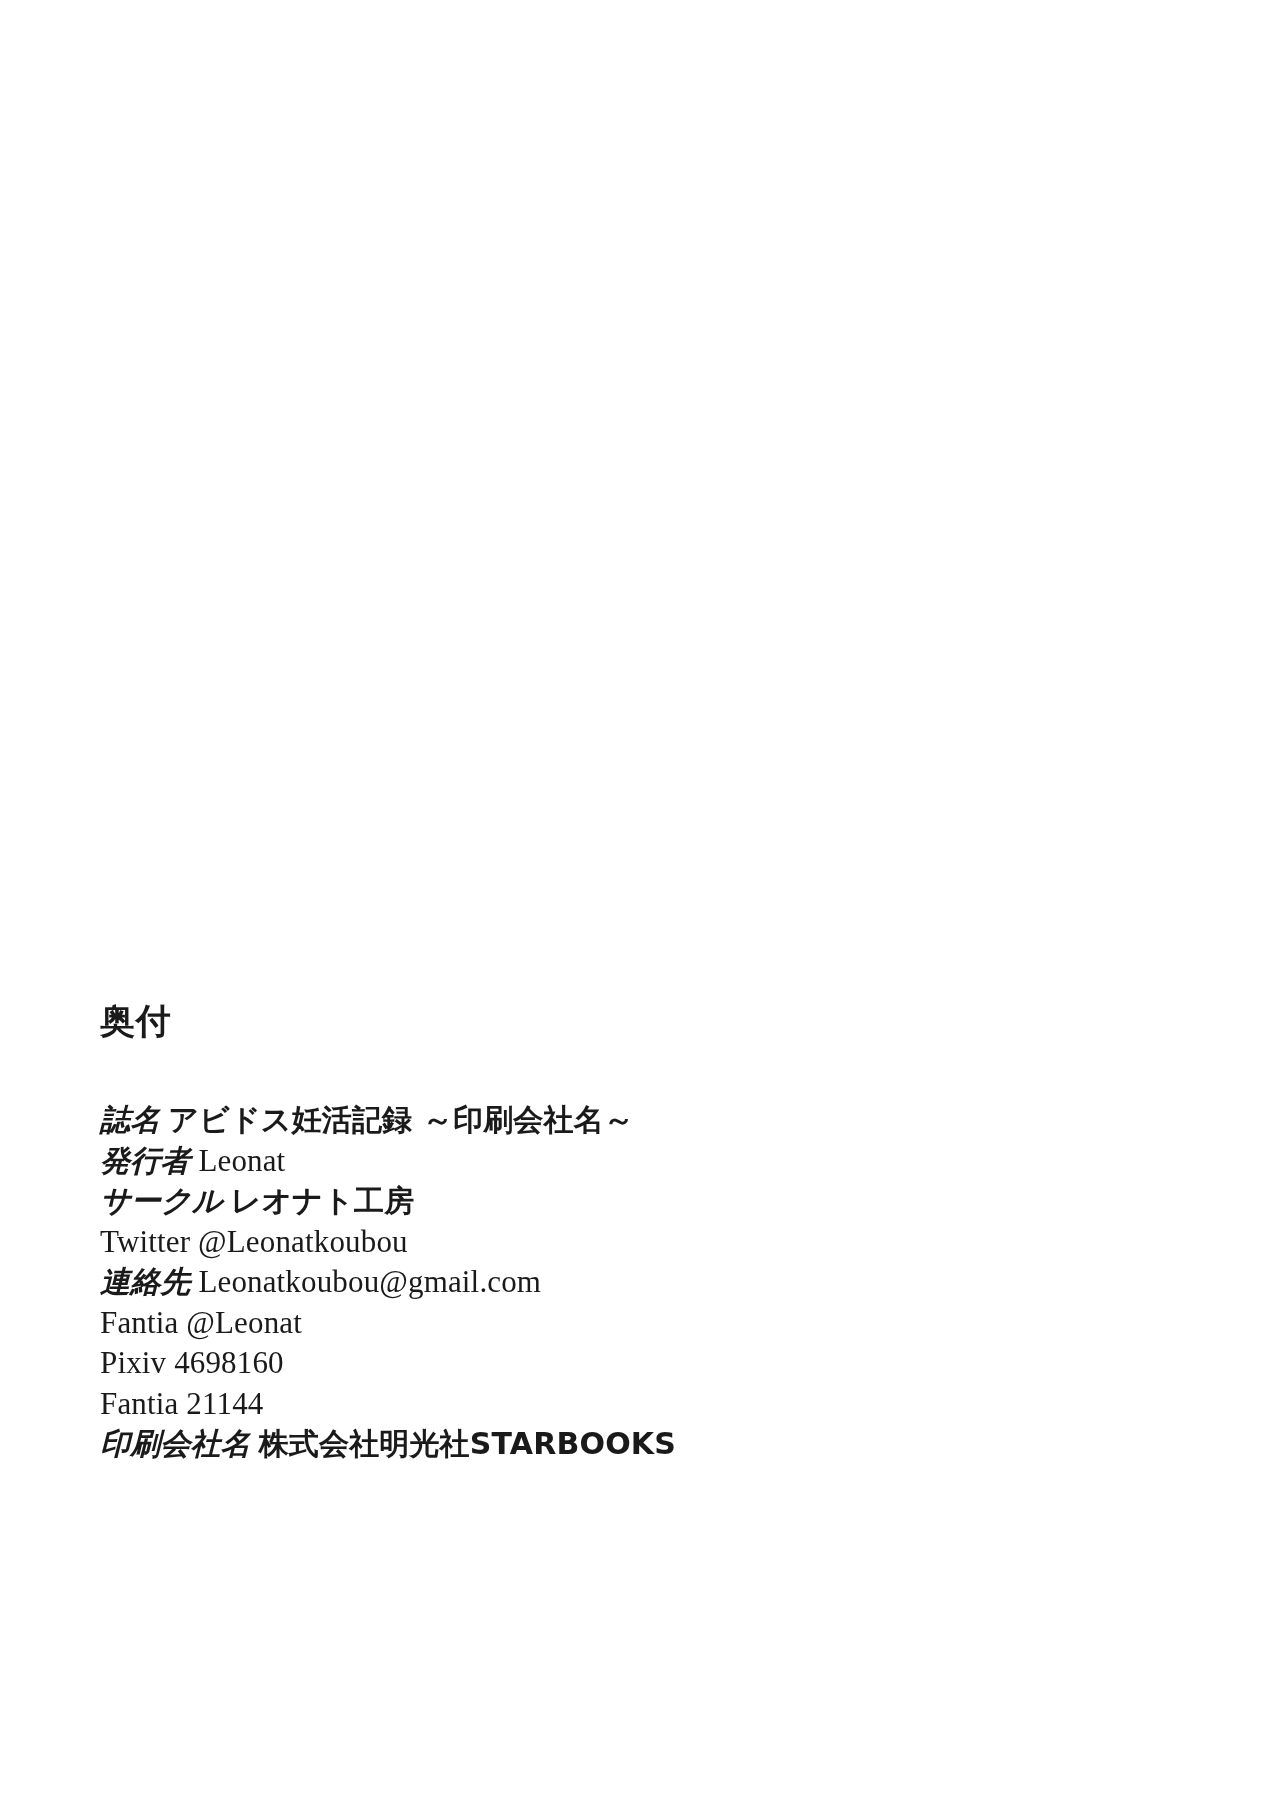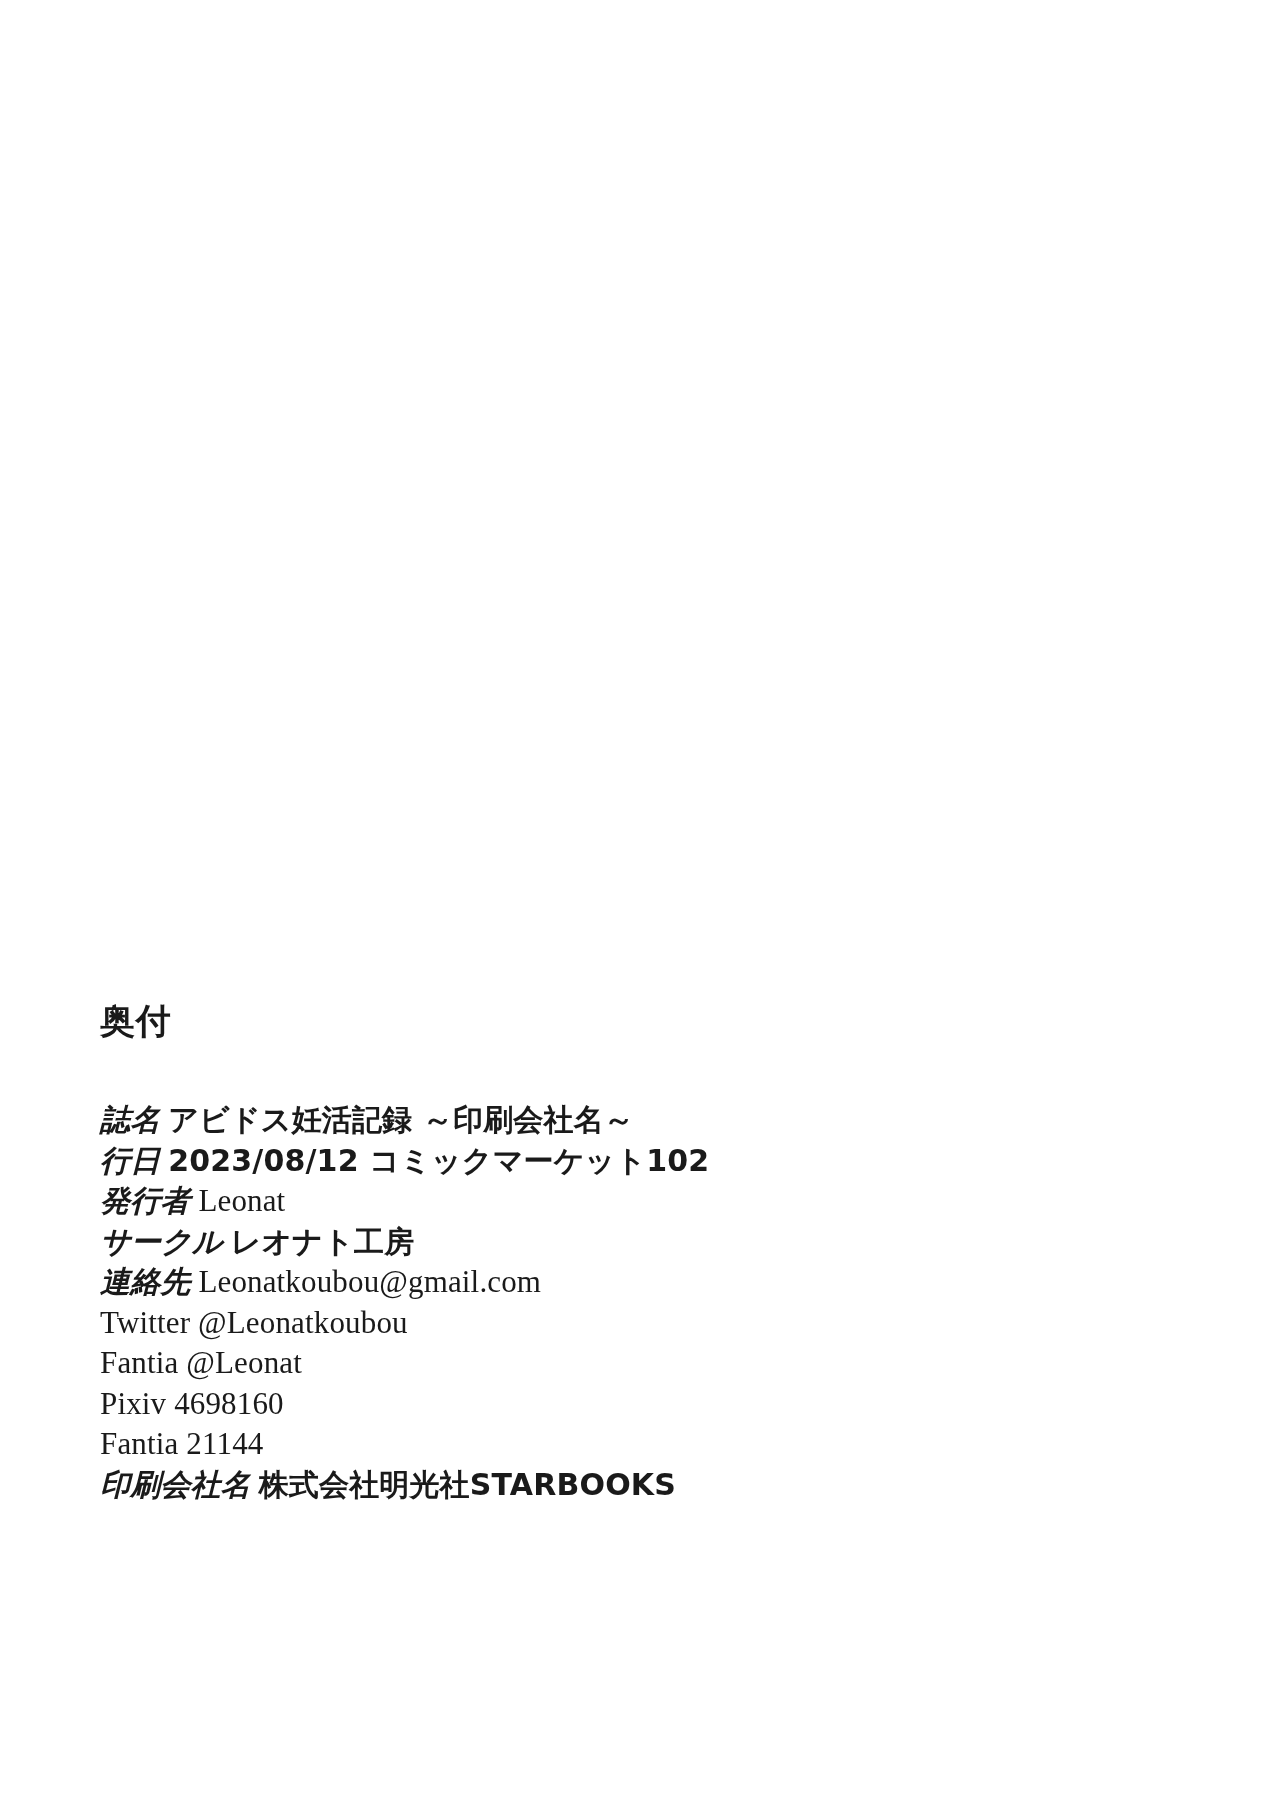--- a/index.html
+++ b/index.html
@@ -61,24 +61,23 @@
   }
 </style>
 </head>
 <body>
 
 <div class="page">
   <div class="colophon">
     <div class="colophon-heading">奥付</div>
     <ul class="colophon-list">
         <li class="colophon-line"><span class="lbl">誌名</span> <span class="val-jp">アビドス妊活記録 ～印刷会社名～</span></li>
-        <li class="colophon-line"><span class="lbl">行日</span> <span class="val-jp">2023/08/12 コミックマーケット102</span></li>
         <li class="colophon-line"><span class="lbl">発行者</span> <span class="val">Leonat</span></li>
         <li class="colophon-line"><span class="lbl">サークル</span> <span class="val-jp">レオナト工房</span></li>
+        <li class="colophon-line"><span class="val">Twitter</span> <span class="val">@Leonatkoubou</span></li>
         <li class="colophon-line"><span class="lbl">連絡先</span> <span class="val">Leonatkoubou@gmail.com</span></li>
-        <li class="colophon-line"><span class="val">Twitter</span> <span class="val">@Leonatkoubou</span></li>
         <li class="colophon-line"><span class="val">Fantia</span> <span class="val">@Leonat</span></li>
         <li class="colophon-line"><span class="val">Pixiv</span> <span class="val">4698160</span></li>
         <li class="colophon-line"><span class="val">Fantia</span> <span class="val">21144</span></li>
         <li class="colophon-line"><span class="lbl">印刷会社名</span> <span class="val-jp">株式会社明光社STARBOOKS</span></li>
       </ul>
   </div>
 </div>
 
 </body></html>

